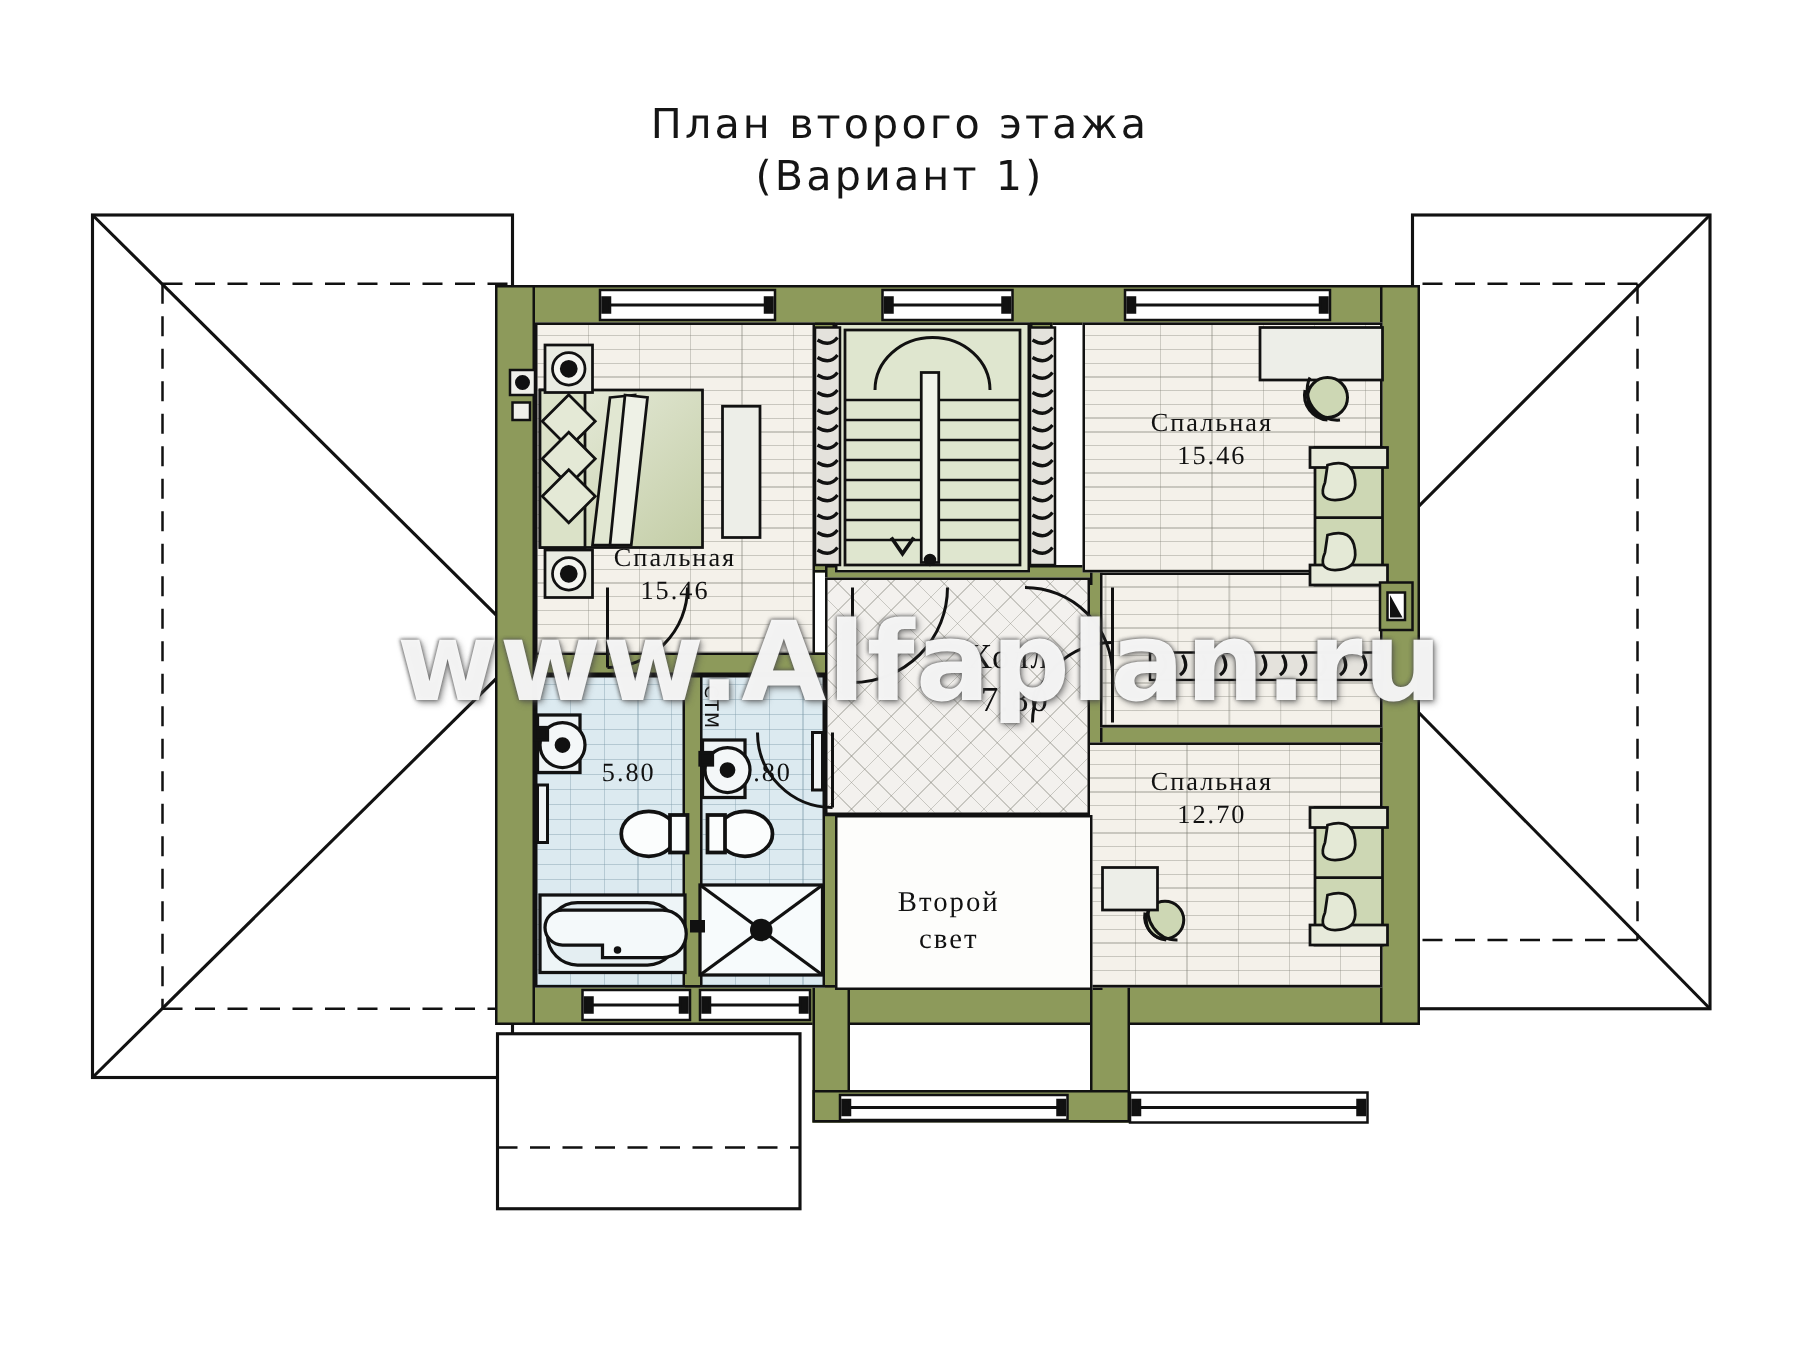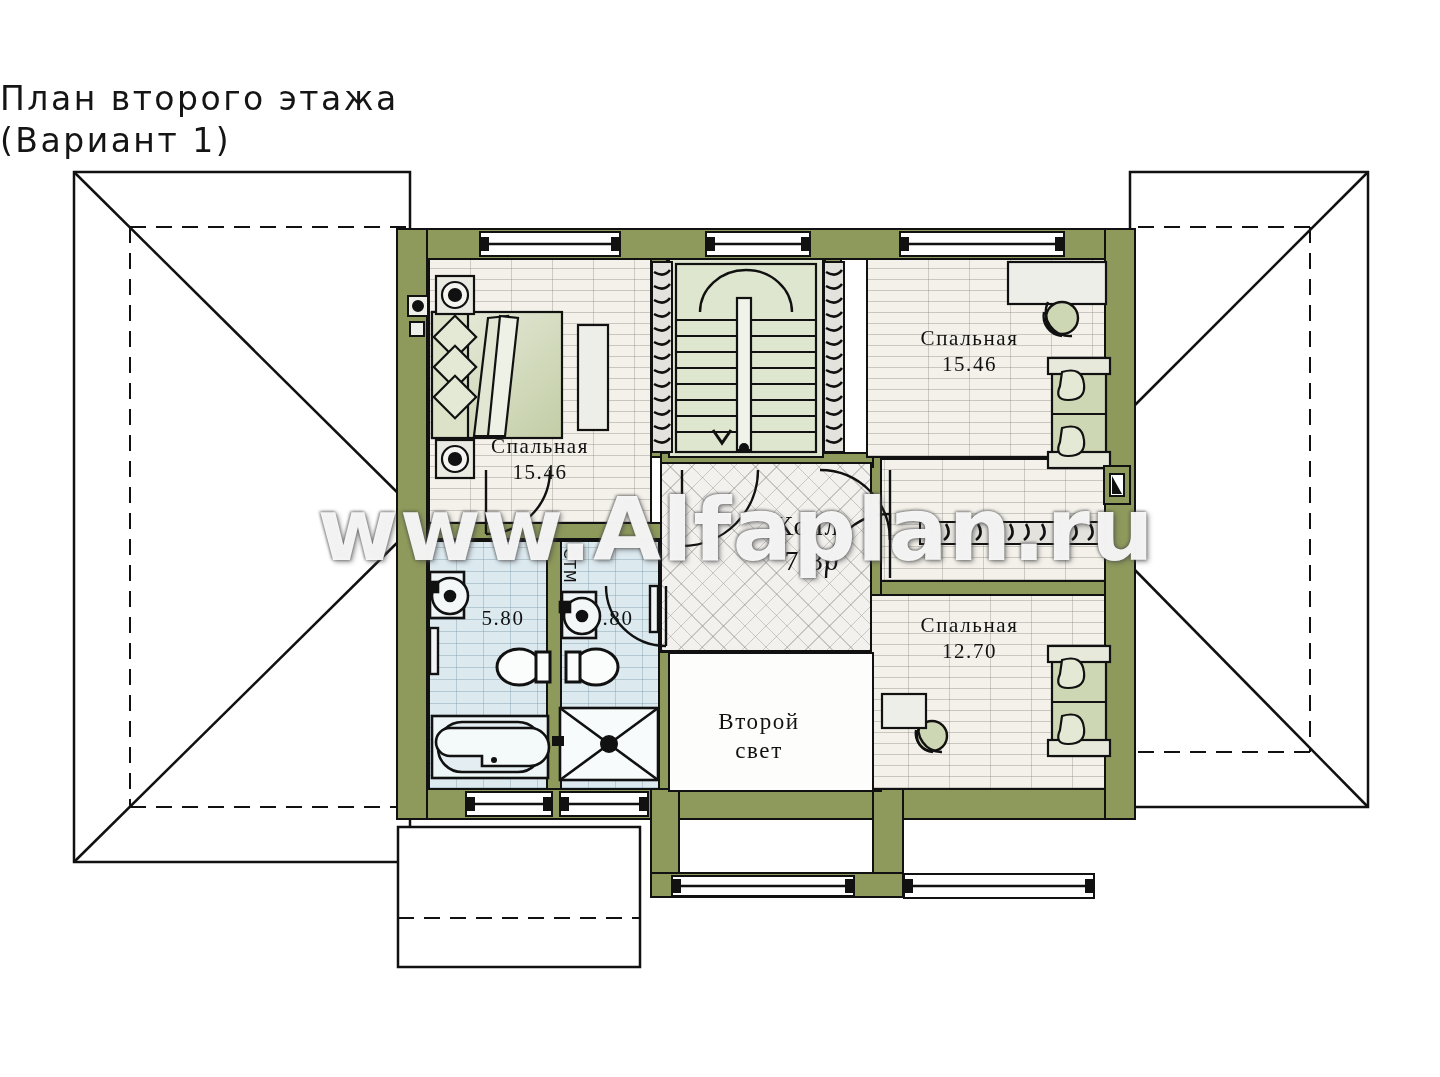--- a/index.html
+++ b/index.html
@@ -15,20 +15,21 @@
     height: 1077px;
     background: #ffffff;
     overflow: hidden;
   }
 
   
   #plan-title {
     position: absolute;
     left: 0; top: 78px;
     width: 1440px;
+    text-align: center;
     font-size: 33px;
     letter-spacing: 2.5px;
     color: #151515;
     font-weight: 400;
     line-height: 1.28;
     font-family: "DejaVu Sans", sans-serif;
     white-space: pre-line;
   }
   .wall {
     position: absolute;

